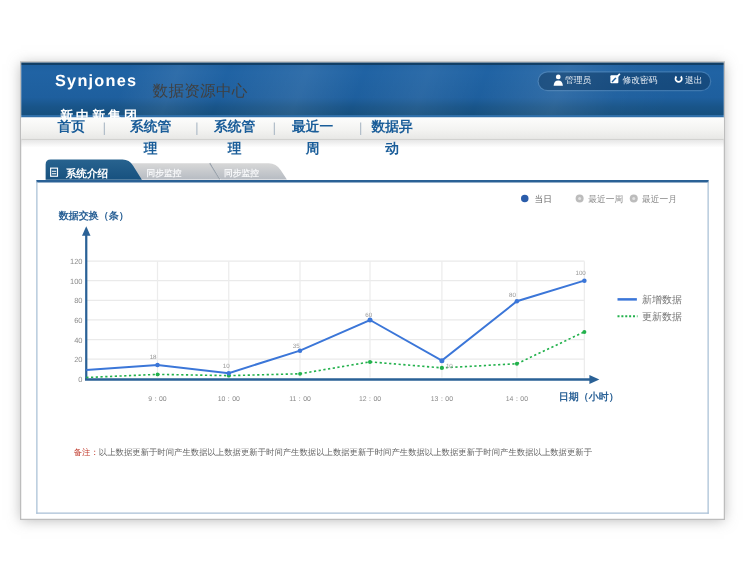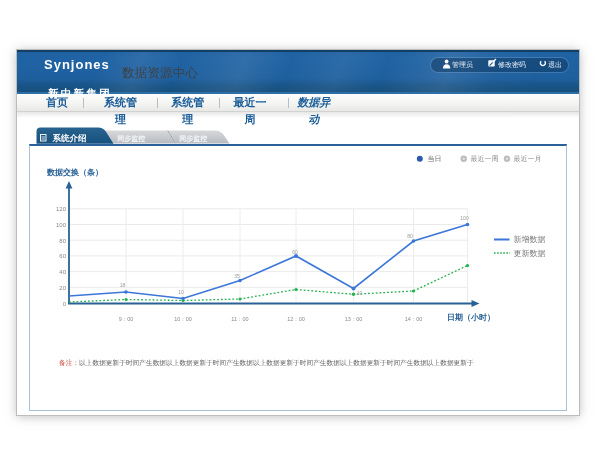--- a/index.html
+++ b/index.html
@@ -48,21 +48,21 @@
    <div id="pill"></div>
    <div class="pitem" style="left:435px;">管理员</div>
    <div class="pitem" style="left:481px;">修改密码</div>
    <div class="pitem" style="left:531px;">退出</div>
    <div id="nav"></div>
    <div id="navshadow"></div>
    <div class="nitem" style="left:20px;width:40px;">首页</div>
    <div class="nitem" style="left:83.6px;width:40px;">系统管理</div>
    <div class="nitem" style="left:150.8px;width:40px;">系统管理</div>
    <div class="nitem" style="left:213px;width:40px;">最近一周</div>
-   <div class="nitem" style="left:276.8px;width:40px;font-style:italic;">数据异动</div>
+   <div class="nitem" style="left:276.8px;width:40px;">数据异动</div>
    <div class="nsep" style="left:65.5px;"></div>
    <div class="nsep" style="left:140px;"></div>
    <div class="nsep" style="left:201.5px;"></div>
    <div class="nsep" style="left:270.5px;"></div>
  </div>
  <div id="cbox"></div>
  <div id="note"><b>备注：</b>以上数据更新于时间产生数据以上数据更新于时间产生数据以上数据更新于时间产生数据以上数据更新于时间产生数据以上数据更新于</div>
  <svg width="600" height="450" viewBox="0 0 600 450">
   <defs>
     <linearGradient id="gtab" x1="0" y1="0" x2="0" y2="1">

